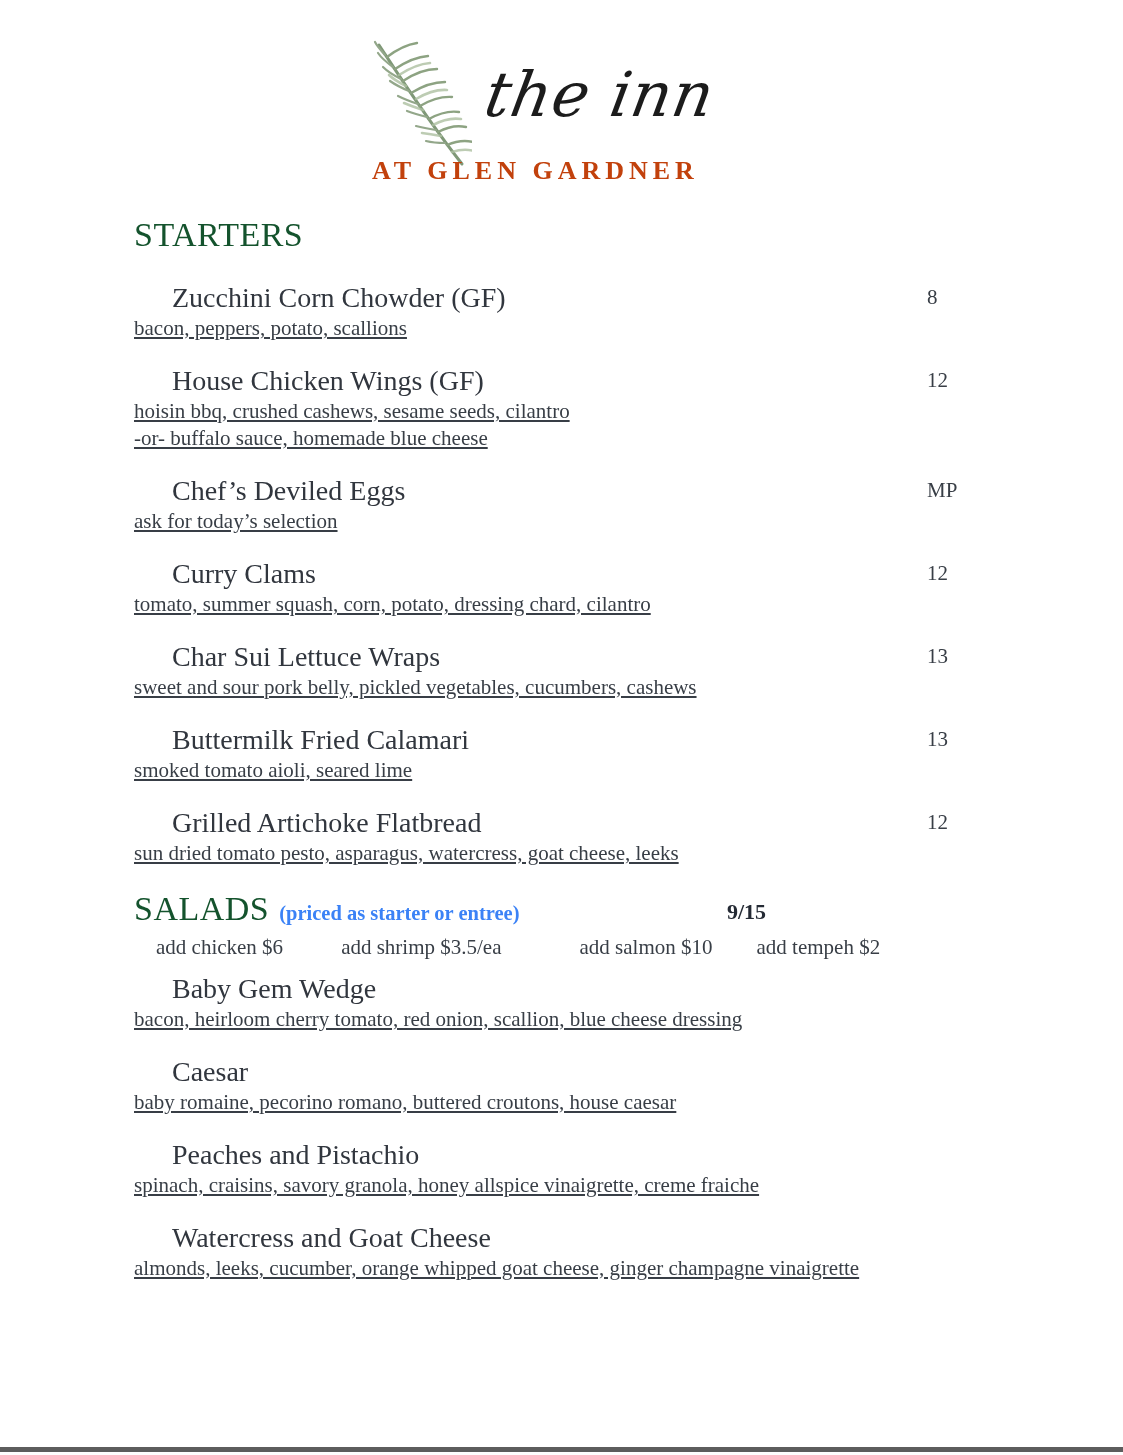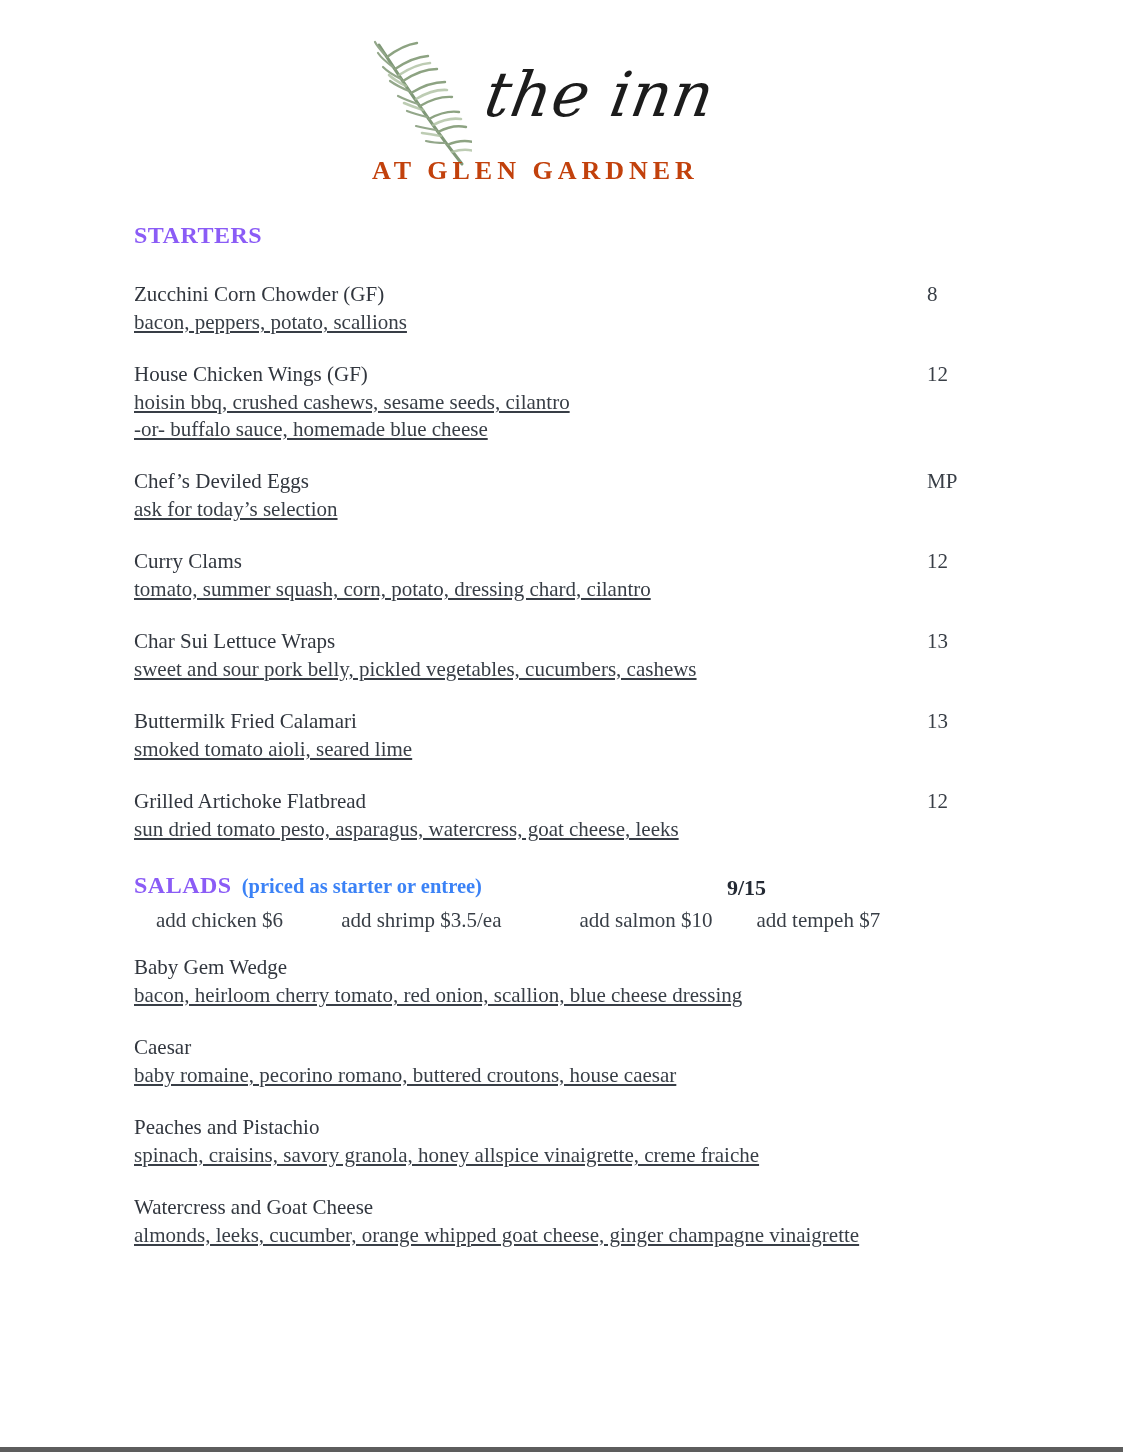--- a/index.html
+++ b/index.html
@@ -55,23 +55,23 @@
     left: 134px;
     top: 218px;
     width: 860px;
   }
   .section-title-row {
     position: relative;
     line-height: 34px;
     margin-bottom: 26px;
   }
   .section-title {
-    font-size: 24px;
-    font-weight: 700;
-    color: #8b5cf6;
+    font-size: 34px;
+    font-weight: 400;
+    color: #14532d;
     letter-spacing: 0.5px;
   }
   .section-note {
     font-size: 20.5px;
     font-weight: 700;
     color: #3b82f6;
     margin-left: 6px;
     text-align: center;
   }
   .section-price {
@@ -79,40 +79,40 @@
     left: 593px;
     top: 3px;
     font-size: 22px;
     font-weight: 700;
     color: #242a34;
   }
   .salads-row { margin-bottom: 2px; }
 
   .item { margin-bottom: 25px; }
   .item-head { position: relative; line-height: 27px; }
-  .item-name  { font-size: 21px; color: #31363e; }
+  .item-name  { font-size: 28px; color: #31363e; margin-left: 38px; }
   .item-price {
     position: absolute;
     left: 793px;
     top: 0;
     font-size: 21px;
     color: #383e46;
   }
   .item-desc {
     font-size: 21px;
     line-height: 27px;
     color: #383e46;
     text-decoration: underline;
   }
 
   .addons {
     display: flex;
     padding-left: 22px;
     line-height: 27px;
-    margin-bottom: 20px;
+    margin-bottom: 14px;
     font-size: 21px;
     color: #383e46;
     white-space: nowrap;
   }
   .addon-gap-1 { margin-right: 58px; }
   .addon-gap-2 { margin-right: 78px; }
   .addon-gap-3 { margin-right: 44px; }
 
   
   .bottom-bar {
@@ -243,21 +243,21 @@
   <div class="section-title-row salads-row">
     <span class="section-title">SALADS</span>
     <span class="section-note">(priced as starter or entree)</span>
     <span class="section-price">9/15</span>
   </div>
 
   <div class="addons">
     <span class="addon-gap-1">add chicken $6</span>
     <span class="addon-gap-2">add shrimp $3.5/ea</span>
     <span class="addon-gap-3">add salmon $10</span>
-    <span>add tempeh $7</span>
+    <span>add tempeh $2</span>
   </div>
 
   <div class="item">
     <div class="item-head">
       <span class="item-name">Baby Gem Wedge</span>
     </div>
     <div class="item-desc">bacon, heirloom cherry tomato, red onion, scallion, blue cheese dressing</div>
   </div>
 
   <div class="item">

